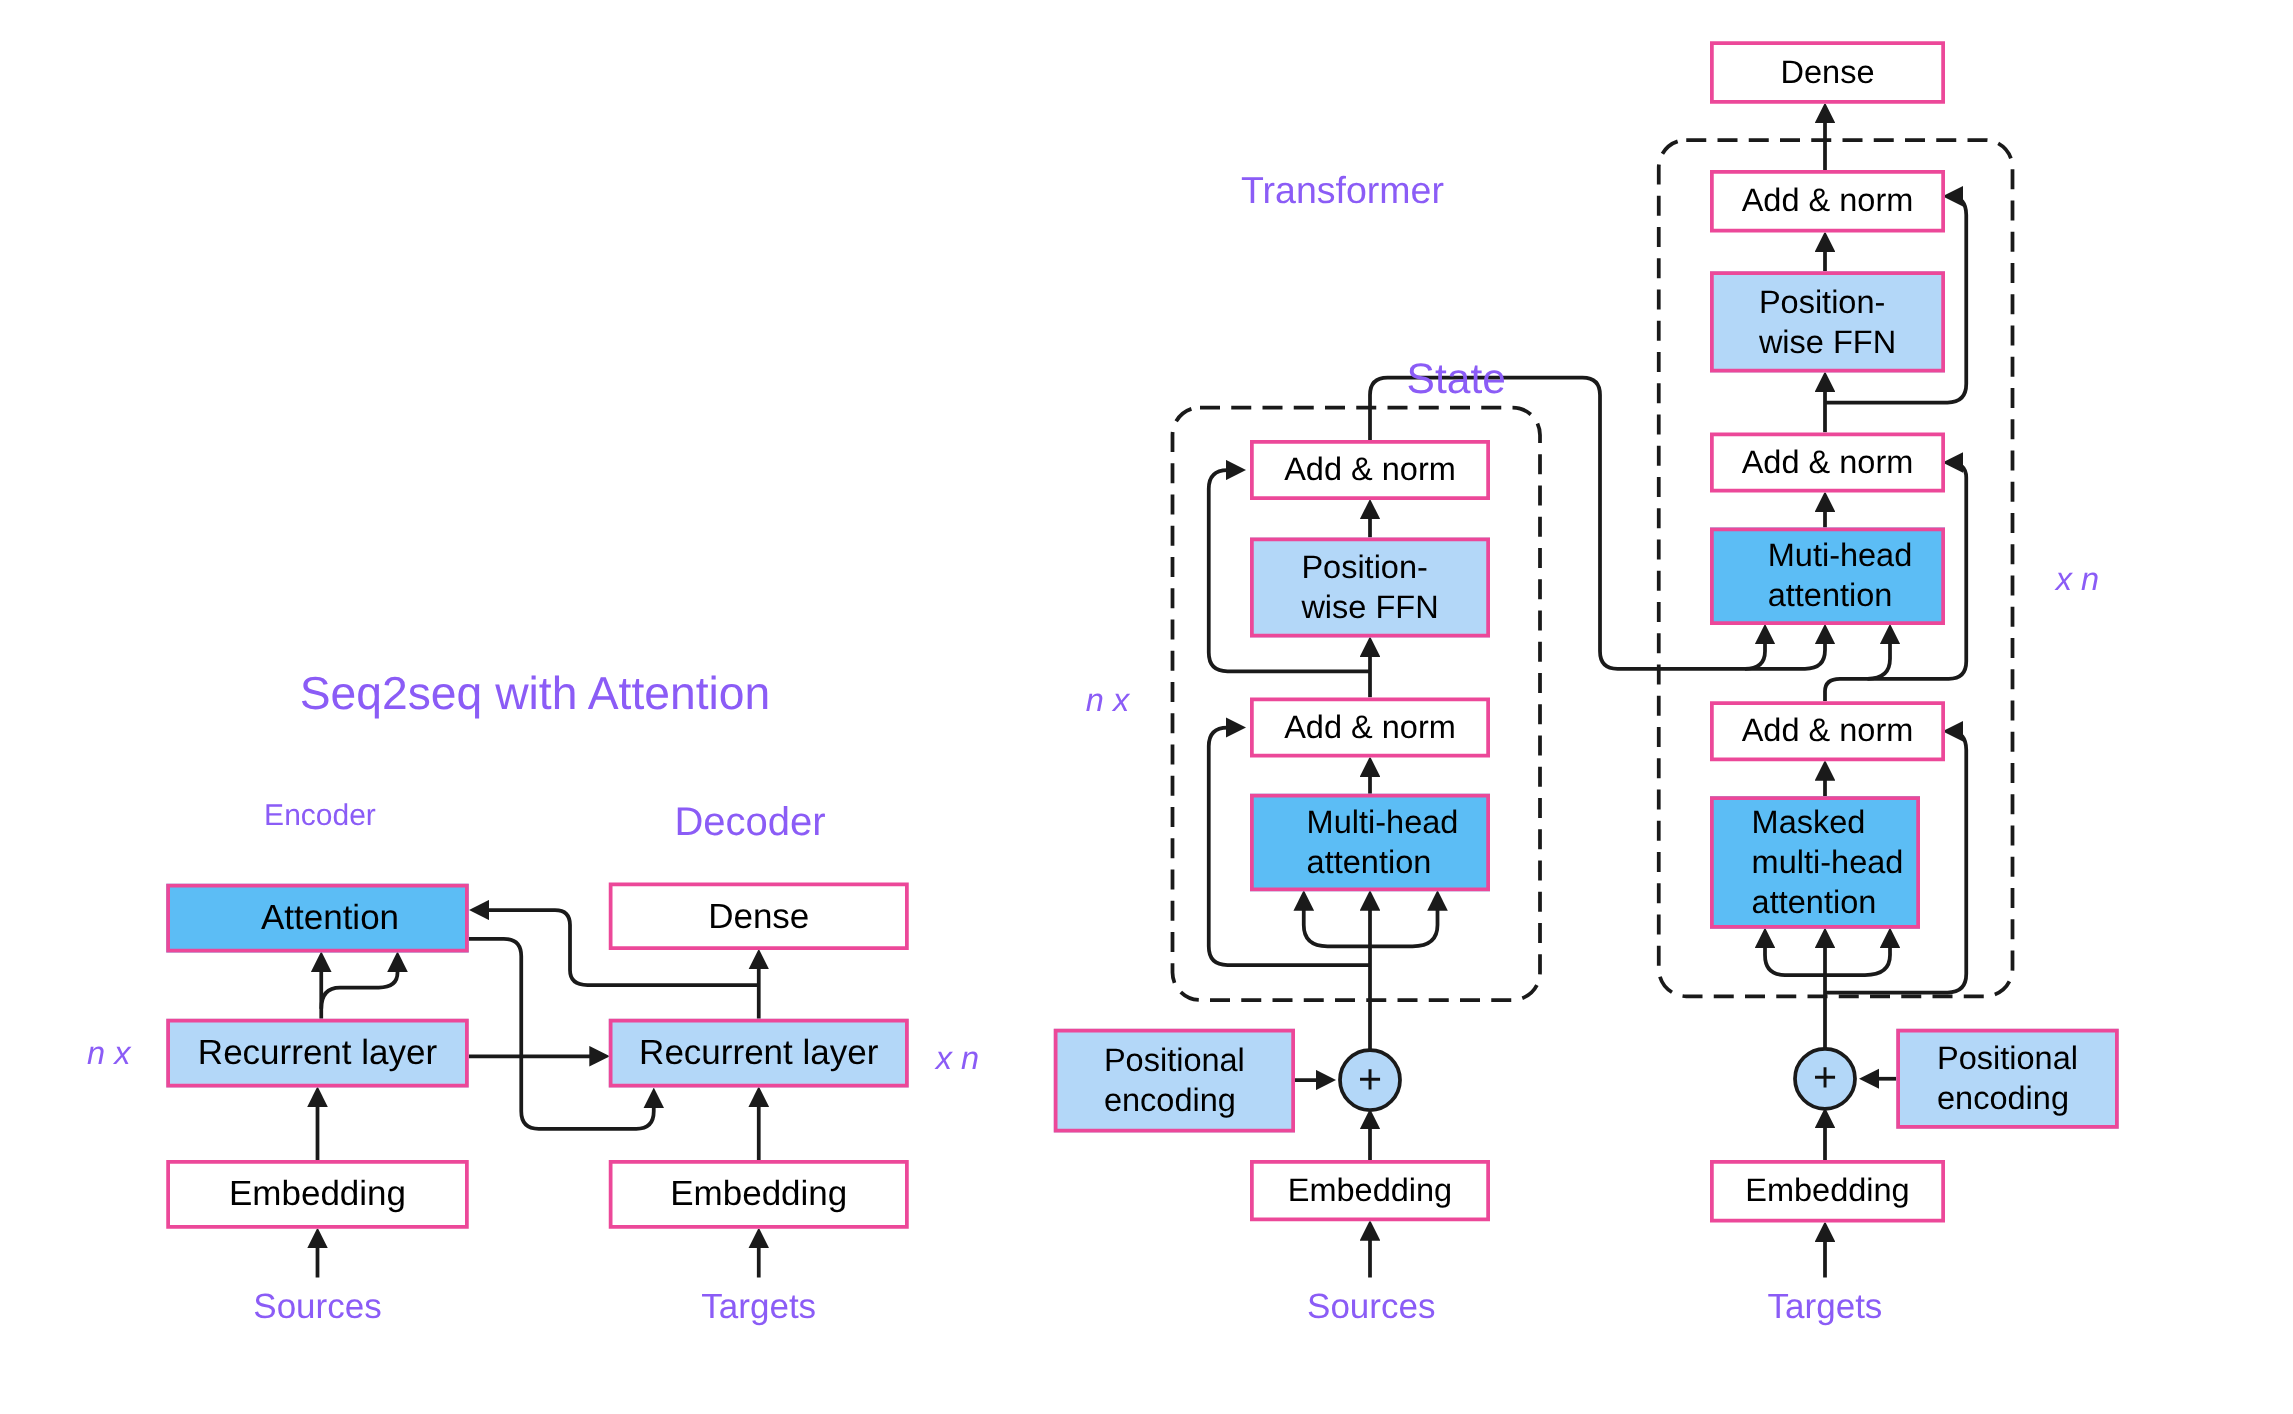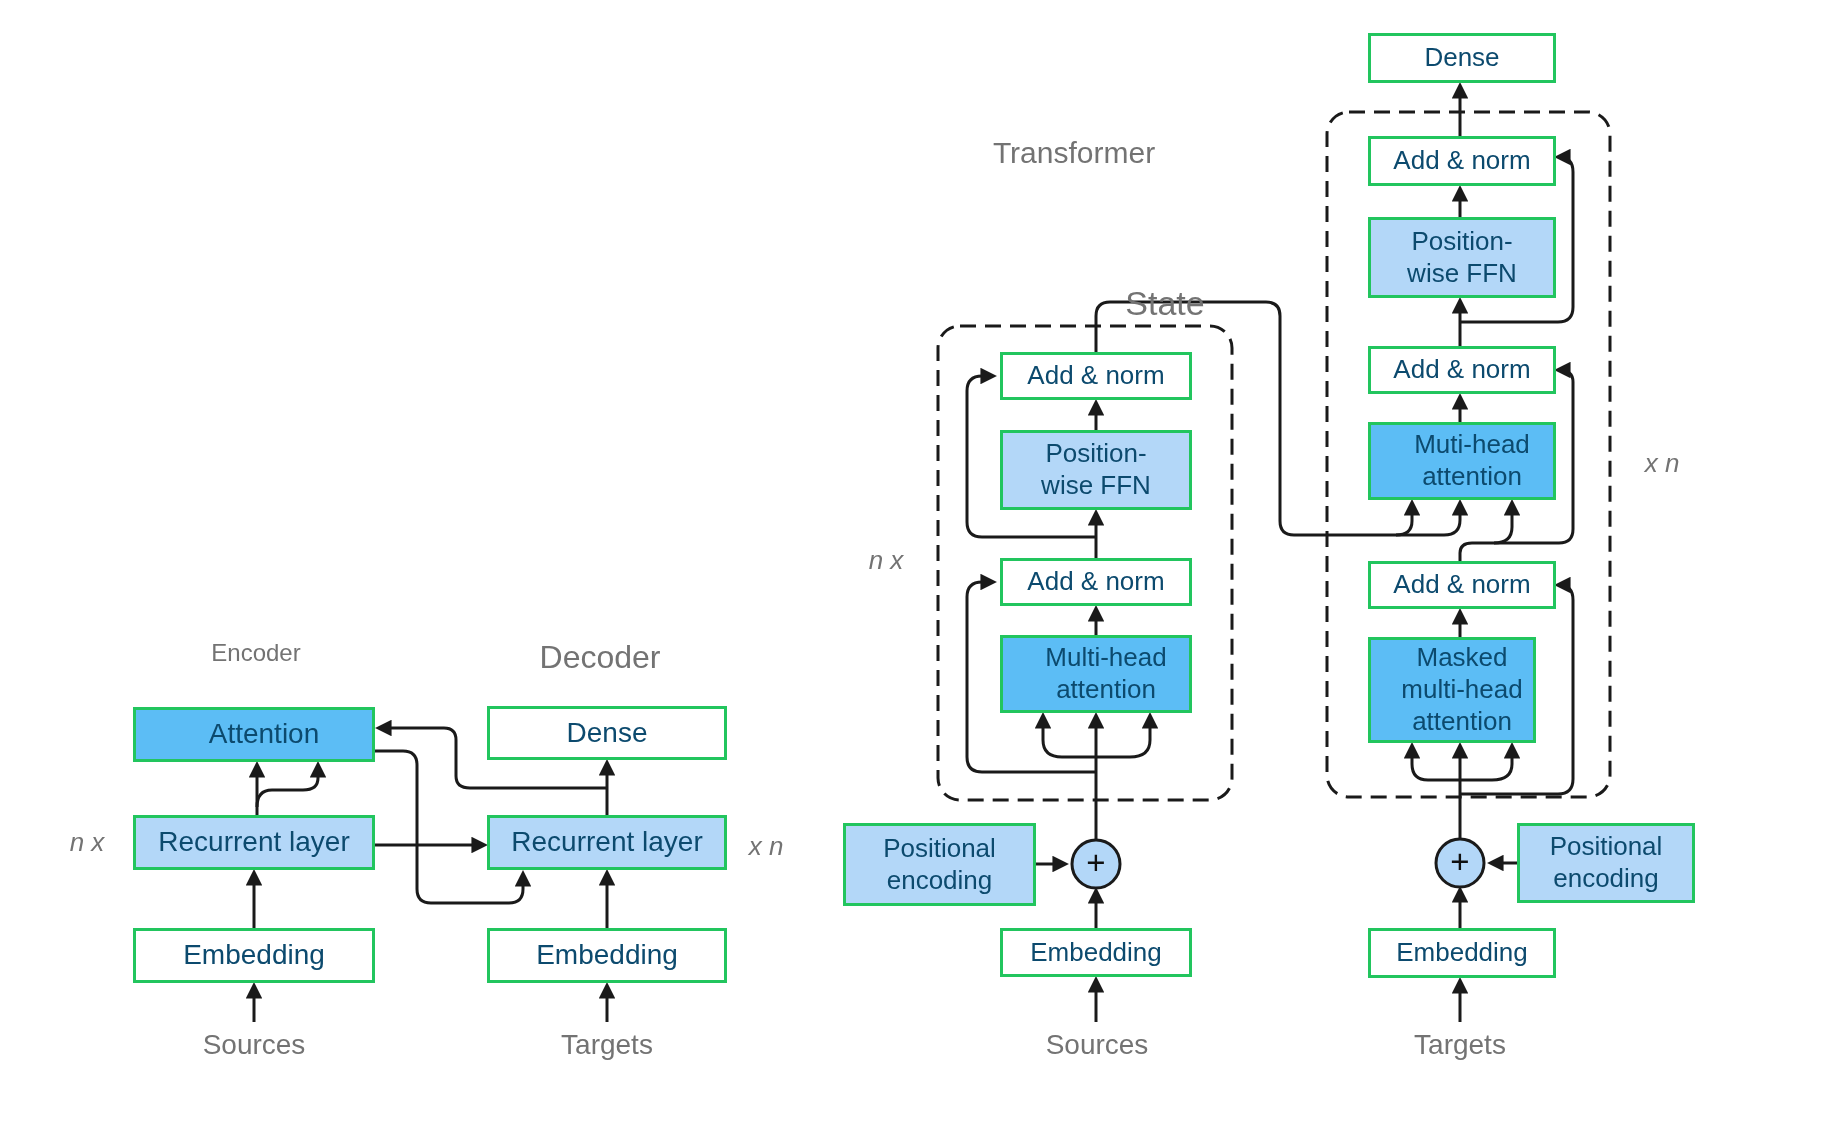--- a/index.html
+++ b/index.html
@@ -2,28 +2,28 @@
 <html><head>
 <meta charset="utf-8">
 <style>
   html,body{margin:0;padding:0;background:#fff;}
   #stage{
     position:relative;width:1834px;height:1131px;background:#fff;overflow:hidden;
     font-family:"Liberation Sans", sans-serif;color:#161616;
   }
   #wires{position:absolute;left:0;top:0;}
   .box{
-    position:absolute;box-sizing:border-box;border:3px solid #22c55e;background:#fff;
-    display:flex;align-items:center;justify-content:center;text-align:center;
-    font-size:26px;line-height:1.22;white-space:pre-line;color:#0c4a6e;
+    position:absolute;box-sizing:border-box;border:3px solid #ec4899;background:#fff;
+    display:flex;align-items:center;justify-content:center;text-align:left;
+    font-size:26px;line-height:1.22;white-space:pre-line;color:#000000;
   }
   .box.big{font-size:28px;}
   .blue{background:#5cbdf5;padding-left:20px;}
   .lblue{background:#b3d7f8;}
-  .lbl{position:absolute;text-align:center;color:#737373;white-space:pre-line;}
+  .lbl{position:absolute;text-align:center;color:#8b5cf6;white-space:pre-line;}
   .italic{font-style:italic;}
   .plus{
     position:absolute;display:flex;align-items:center;justify-content:center;
     font-size:33px;color:#101010;
   }
 </style>
 </head>
 <body>
 
 <div id="stage">
@@ -81,20 +81,21 @@
       <path d="M 1460,346 L 1460,302" marker-end="url(#ah)"></path>
       <path d="M 1460,322 L 1558,322 Q 1573,322 1573,307 L 1573,172 Q 1573,157 1559,157" marker-end="url(#ah)"></path>
       <path d="M 1460,217 L 1460,190" marker-end="url(#ah)"></path>
       <path d="M 1460,136 L 1460,87" marker-end="url(#ah)"></path>
 
       <circle cx="1096" cy="864" r="24" fill="#b3d7f8"></circle>
       <circle cx="1460" cy="863" r="24" fill="#b3d7f8"></circle>
     </g>
   </svg>
 
+  <div class="lbl" style="left:153px;top:534px;width:550px;font-size:37px;">Seq2seq with Attention</div>
   <div class="lbl" style="left:156px;top:639px;width:200px;font-size:24px;">Encoder</div>
   <div class="lbl" style="left:500px;top:639px;width:200px;font-size:32px;">Decoder</div>
 
   <div class="box blue big" style="left:133px;top:707px;width:242px;height:55px;">Attention</div>
   <div class="box lblue big" style="left:133px;top:815px;width:242px;height:55px;">Recurrent layer</div>
   <div class="box big" style="left:133px;top:928px;width:242px;height:55px;">Embedding</div>
 
   <div class="box big" style="left:487px;top:706px;width:240px;height:54px;">Dense</div>
   <div class="box lblue big" style="left:487px;top:815px;width:240px;height:55px;">Recurrent layer</div>
   <div class="box big" style="left:487px;top:928px;width:240px;height:55px;">Embedding</div>

